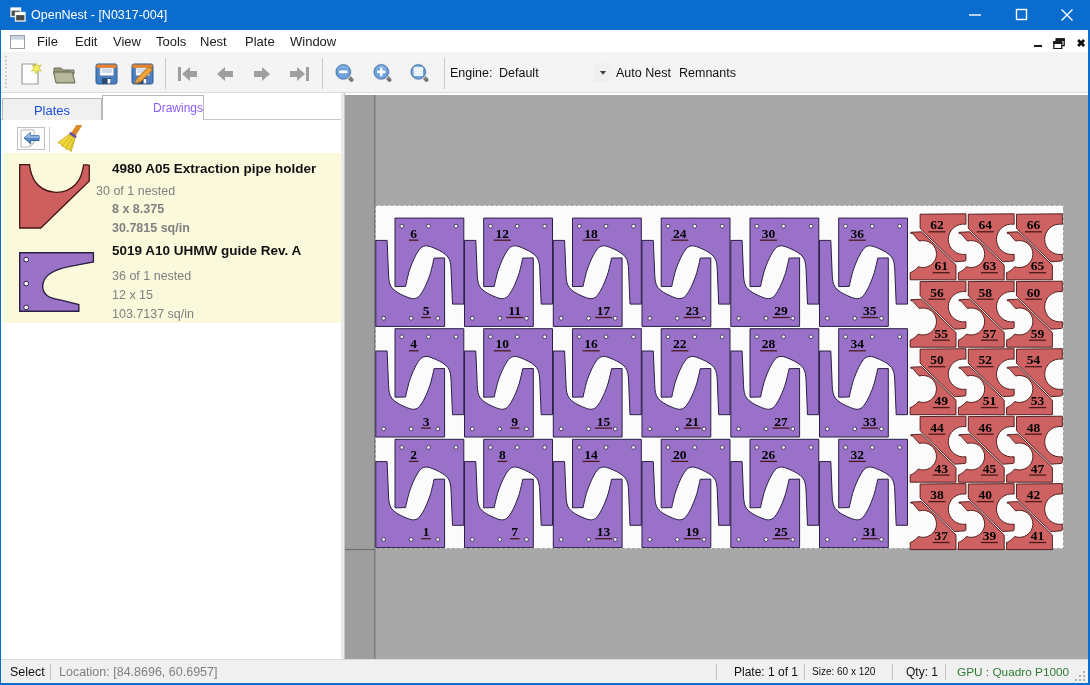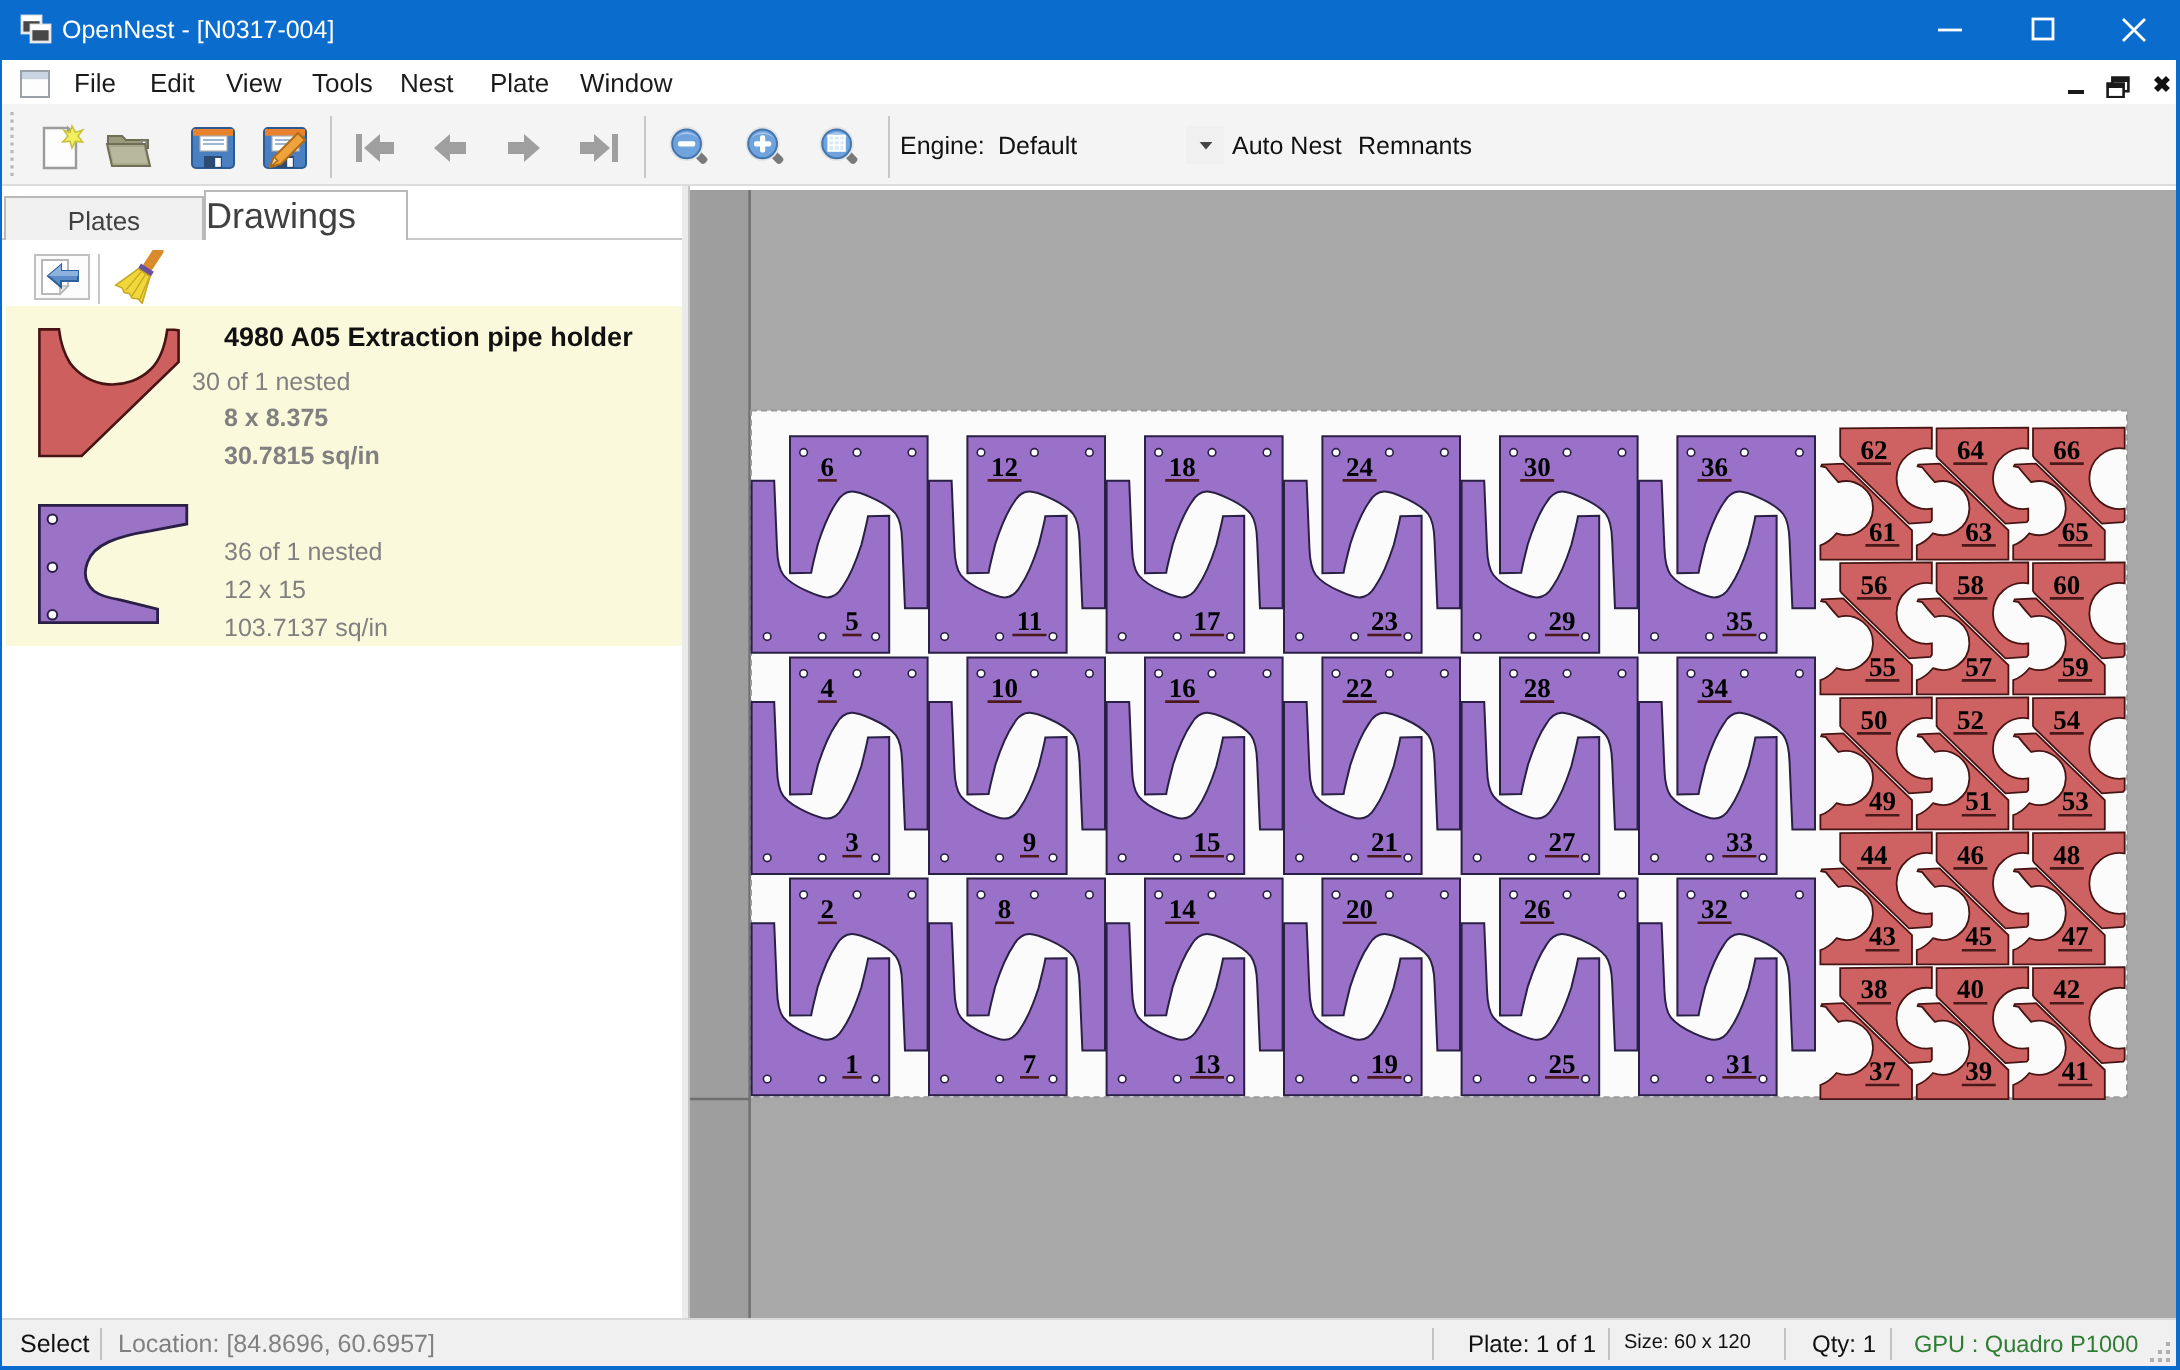--- a/index.html
+++ b/index.html
@@ -574,22 +574,22 @@
         <path d="M11.4 0 L45.8 33.4 L45.8 48 L0 48 L0 40.9 C2.8 39.9 5.8 37.7 8.06 34.9 A 13.5 13.5 0 1 0 9.0 9.3 C6.5 6.5 4.0 3.6 2.7 1.85 L0.4 1.4 L0.74 0.5 Z" fill="#ce6262" stroke="#471414" stroke-width="0.9"></path>
       </g>
       <text x="688.4" y="404.2" text-anchor="middle" font-family="Liberation Serif" font-size="13.5" font-weight="bold" fill="#000">42</text>
       <line x1="679.9" y1="406.6" x2="696.9" y2="406.6" stroke="#4a1a1a" stroke-width="1.3"></line>
       <text x="692.6" y="445.1" text-anchor="middle" font-family="Liberation Serif" font-size="13.5" font-weight="bold" fill="#000">41</text>
       <line x1="684.1" y1="447.5" x2="701.1" y2="447.5" stroke="#4a1a1a" stroke-width="1.3"></line>
     </svg>
     <div class="abs" style="left:0;top:93px;width:341px;height:566px;background:#fff"></div>
     <div class="abs" style="left:341px;top:93px;width:4px;height:566px;background:#ebebeb;border-right:1px solid #c4c4c4"></div>
     <div class="abs" style="left:0;top:119px;width:341px;height:1px;background:#c8c8c8"></div>
-    <div class="abs" style="left:2px;top:98px;width:100px;height:22px;background:#f0f0f0;border:1px solid #b9b9b9;border-bottom:none;text-align:center;line-height:23px;font-size:13px;color:#404040">Plates</div>
-    <div class="abs" style="left:102px;top:95px;width:102px;height:25px;background:#fff;border:1px solid #b9b9b9;border-bottom:none;text-align:left;line-height:25px;font-size:18px;color:#404040">Drawings</div>
+    <div class="abs" style="left:2px;top:98px;width:100px;height:22px;background:#f0f0f0;border:1px solid #b9b9b9;border-bottom:none;text-align:center;line-height:23px;font-size:13px;color:#1d4ed8">Plates</div>
+    <div class="abs" style="left:102px;top:95px;width:102px;height:25px;background:#fff;border:1px solid #b9b9b9;border-bottom:none;text-align:right;line-height:25px;font-size:12px;color:#8b5cf6">Drawings</div>
     <svg style="position:absolute;left:17px;top:127px" width="28" height="23">
       <rect x="0.5" y="0.5" width="27" height="22" fill="#fcfcfc" stroke="#c0c0c0" stroke-width="1"></rect>
       <path d="M4 3 h13 v13 l-4 4 h-9 z" fill="#fff" stroke="#b8b8b8" stroke-width="1"></path>
       <path d="M17 16 l-4 4 v-4 z" fill="#e6e6e6" stroke="#b8b8b8" stroke-width="0.8"></path>
       <path d="M13.5 5.5 L7 11 l6.5 5.5 v-3 h8.5 v-5 h-8.5 z" fill="#5b8cc8" stroke="#2d5f9a" stroke-width="1"></path>
       <path d="M13.5 5.5 L7 11 h15 v-2.5 h-8.5 z" fill="#8cb2dd"></path>
     </svg>
     <div class="abs" style="left:49px;top:127px;width:1px;height:25px;background:#c8c8c8"></div>
     <svg style="position:absolute;left:57px;top:125px" width="28" height="27">
       <g transform="rotate(33 14 13)">
@@ -606,20 +606,21 @@
     <svg style="position:absolute;left:19px;top:252px" width="78" height="62">
       <path d="M0.7 0.7 H74.4 V10 L56.3 13.4 C40 16 28 20 24.8 29 C22.5 35 24 40 28 43.5 C32 46.5 37 47.3 41.1 47.9 L59.8 52.6 L59.8 59.3 L0.7 59.3 Z" fill="#9b73c6" stroke="#2a1f45" stroke-width="1.4"></path>
       <circle cx="7.2" cy="7.6" r="2.4" fill="#fff" stroke="#2a1f45" stroke-width="1"></circle>
       <circle cx="7.2" cy="31.6" r="2.4" fill="#fff" stroke="#2a1f45" stroke-width="1"></circle>
       <circle cx="7.2" cy="55.4" r="2.4" fill="#fff" stroke="#2a1f45" stroke-width="1"></circle>
     </svg>
     <div class="abs" style="left:112px;top:160.3px;height:18px;line-height:18px;font-size:13.5px;font-weight:bold;color:#111;white-space:nowrap">4980 A05 Extraction pipe holder</div>
     <div class="abs" style="left:96px;top:181.5px;height:18px;line-height:18px;font-size:12.5px;font-weight:normal;color:#808080;white-space:nowrap">30 of 1 nested</div>
     <div class="abs" style="left:112px;top:200.0px;height:18px;line-height:18px;font-size:12.5px;font-weight:bold;color:#808080;white-space:nowrap">8 x 8.375</div>
     <div class="abs" style="left:112px;top:218.5px;height:18px;line-height:18px;font-size:12.5px;font-weight:bold;color:#808080;white-space:nowrap">30.7815 sq/in</div>
+    <div class="abs" style="left:112px;top:242.3px;height:18px;line-height:18px;font-size:13.5px;font-weight:bold;color:#111;white-space:nowrap">5019 A10 UHMW guide Rev. A</div>
     <div class="abs" style="left:112px;top:267.4px;height:18px;line-height:18px;font-size:12.5px;font-weight:normal;color:#808080;white-space:nowrap">36 of 1 nested</div>
     <div class="abs" style="left:112px;top:286.0px;height:18px;line-height:18px;font-size:12.5px;font-weight:normal;color:#808080;white-space:nowrap">12 x 15</div>
     <div class="abs" style="left:112px;top:304.6px;height:18px;line-height:18px;font-size:12.5px;font-weight:normal;color:#808080;white-space:nowrap">103.7137 sq/in</div>
     <div class="abs" style="left:0;top:659px;width:1090px;height:26px;background:#f0f0f0;border-top:1px solid #d9d9d9"></div>
     <div class="abs" style="left:10px;top:660px;height:23px;line-height:24px;font-size:12.5px;color:#111;white-space:nowrap">Select</div>
     <div class="abs" style="left:59px;top:660px;height:23px;line-height:24px;font-size:12.5px;color:#808080;white-space:nowrap">Location: [84.8696, 60.6957]</div>
     <div class="abs" style="left:50px;top:664px;width:1px;height:16px;background:#c3c3c3"></div>
     <div class="abs" style="left:715.7px;top:664px;width:1px;height:16px;background:#c3c3c3"></div>
     <div class="abs" style="left:804px;top:664px;width:1px;height:16px;background:#c3c3c3"></div>
     <div class="abs" style="left:892.4px;top:664px;width:1px;height:16px;background:#c3c3c3"></div>

